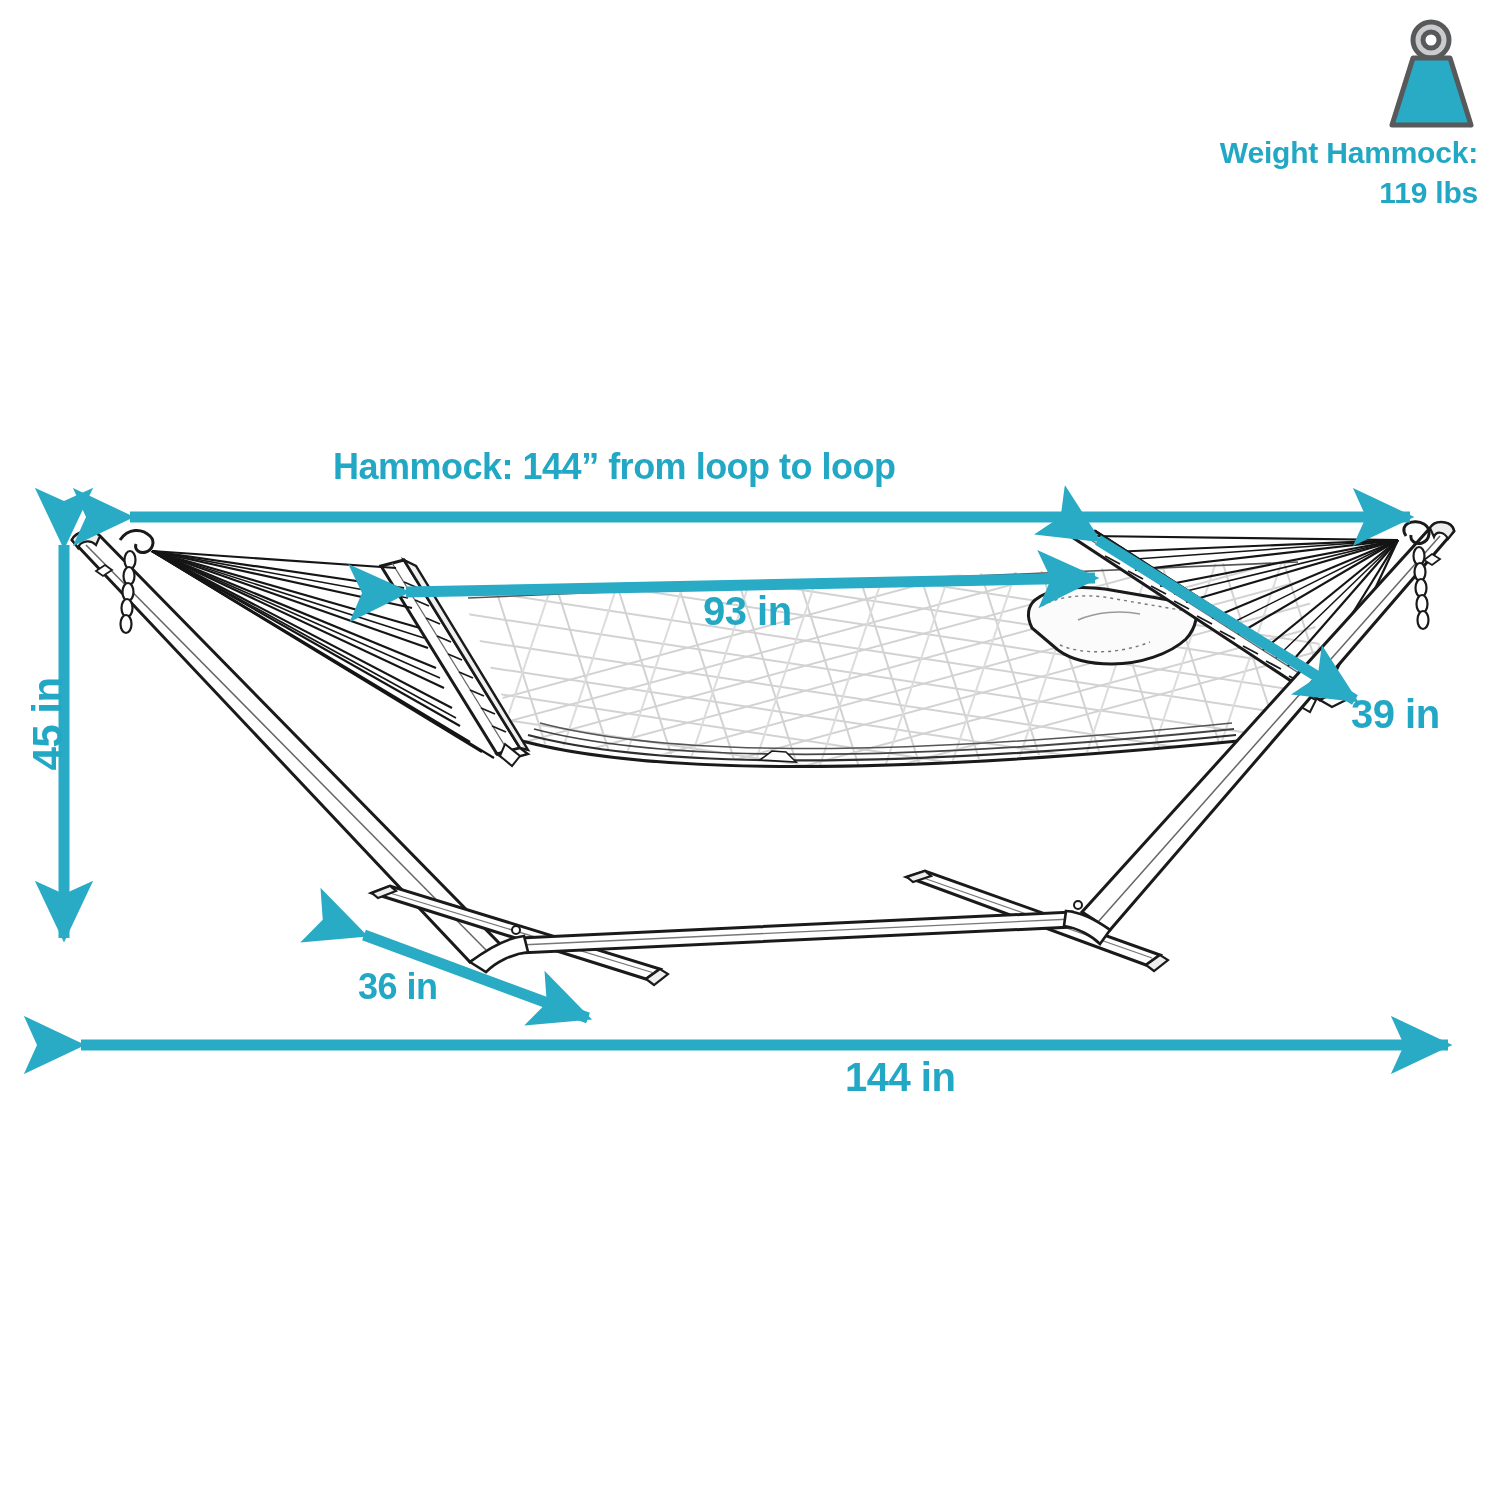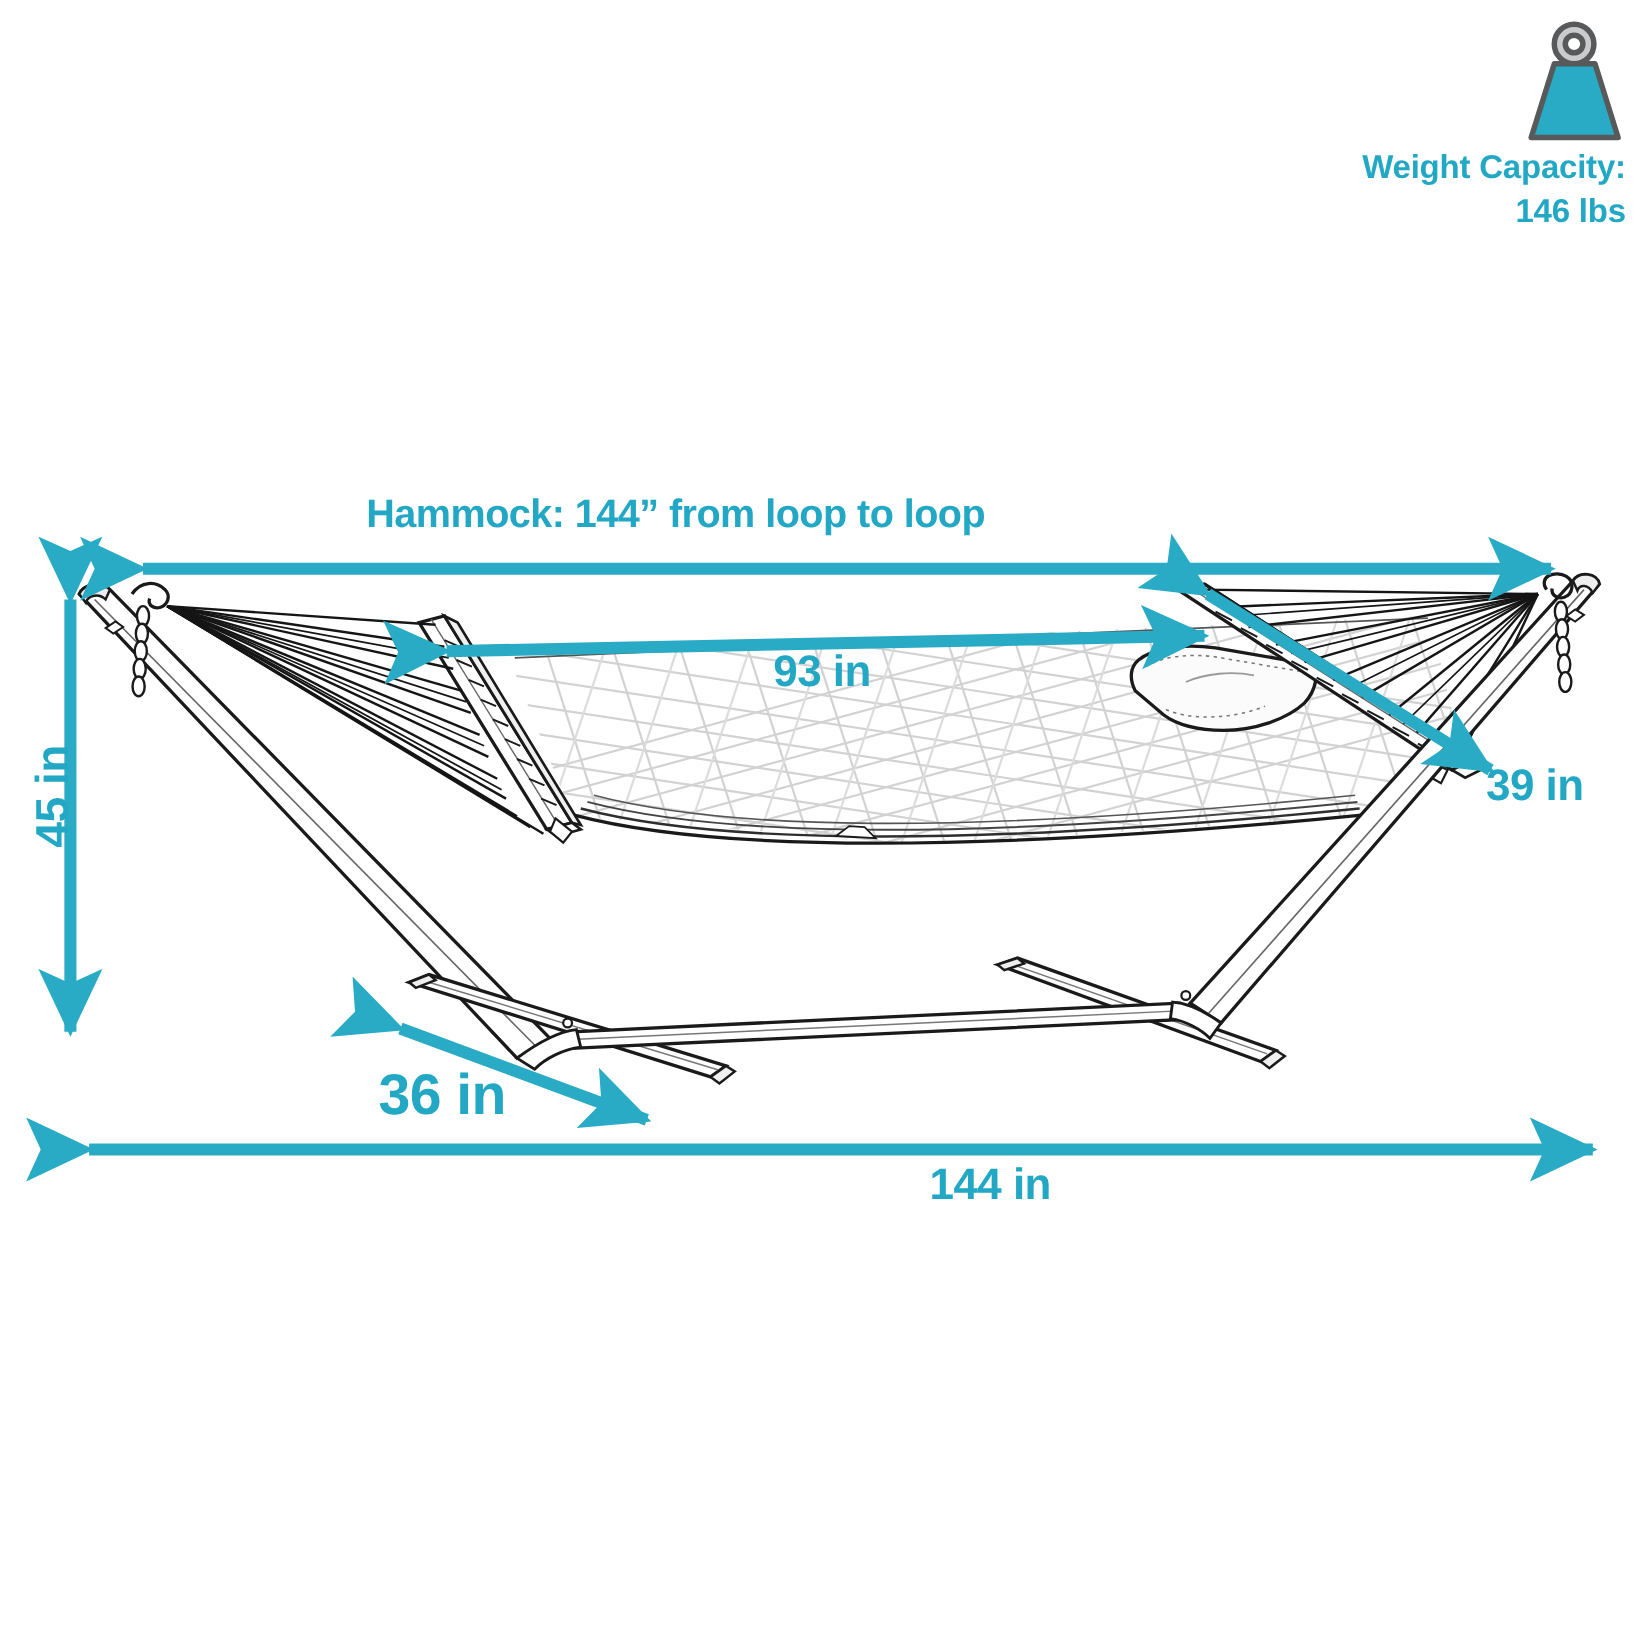--- a/index.html
+++ b/index.html
@@ -72,23 +72,23 @@
     left: 703px;
     top: 589px;
     font-size: 40px;
   }
   #label-52 {
     left: 1351px;
     top: 692px;
     font-size: 40px;
   }
   #label-36 {
-    left: 344px;
+    left: 358px;
     top: 966px;
-    font-size: 52px;
+    font-size: 36px;
   }
   #label-144 {
     left: 845px;
     top: 1055px;
     font-size: 40px;
   }
 </style>
 </head>
 <body>
 
@@ -324,22 +324,22 @@
   </svg>
 
   <div class="cap-block">
     <span class="cap-icon-wrap">
       <svg width="110" height="116" viewBox="0 0 110 116">
         <circle cx="63" cy="22" r="18" fill="#C9CBCD" stroke="#58595B" stroke-width="5"></circle>
         <circle cx="63" cy="22" r="8" fill="#ffffff" stroke="#58595B" stroke-width="5"></circle>
         <path d="M 45,40 L 82,40 L 103,107 L 24,107 Z" fill="#29ABC5" stroke="#58595B" stroke-width="5" stroke-linejoin="round"></path>
       </svg>
     </span>
-    <div class="cap-text">Weight Capacity:</div>
-    <div class="cap-text line2">146 lbs</div>
+    <div class="cap-text">Weight Hammock:</div>
+    <div class="cap-text line2">119 lbs</div>
   </div>
 
   <div class="dim-label" id="title-label">Hammock: 144” from loop to loop</div>
   <div class="dim-label" id="label-45">45 in</div>
   <div class="dim-label" id="label-76">93 in</div>
   <div class="dim-label" id="label-52">39 in</div>
   <div class="dim-label" id="label-36">36 in</div>
   <div class="dim-label" id="label-144">144 in</div>
 
 </div>

